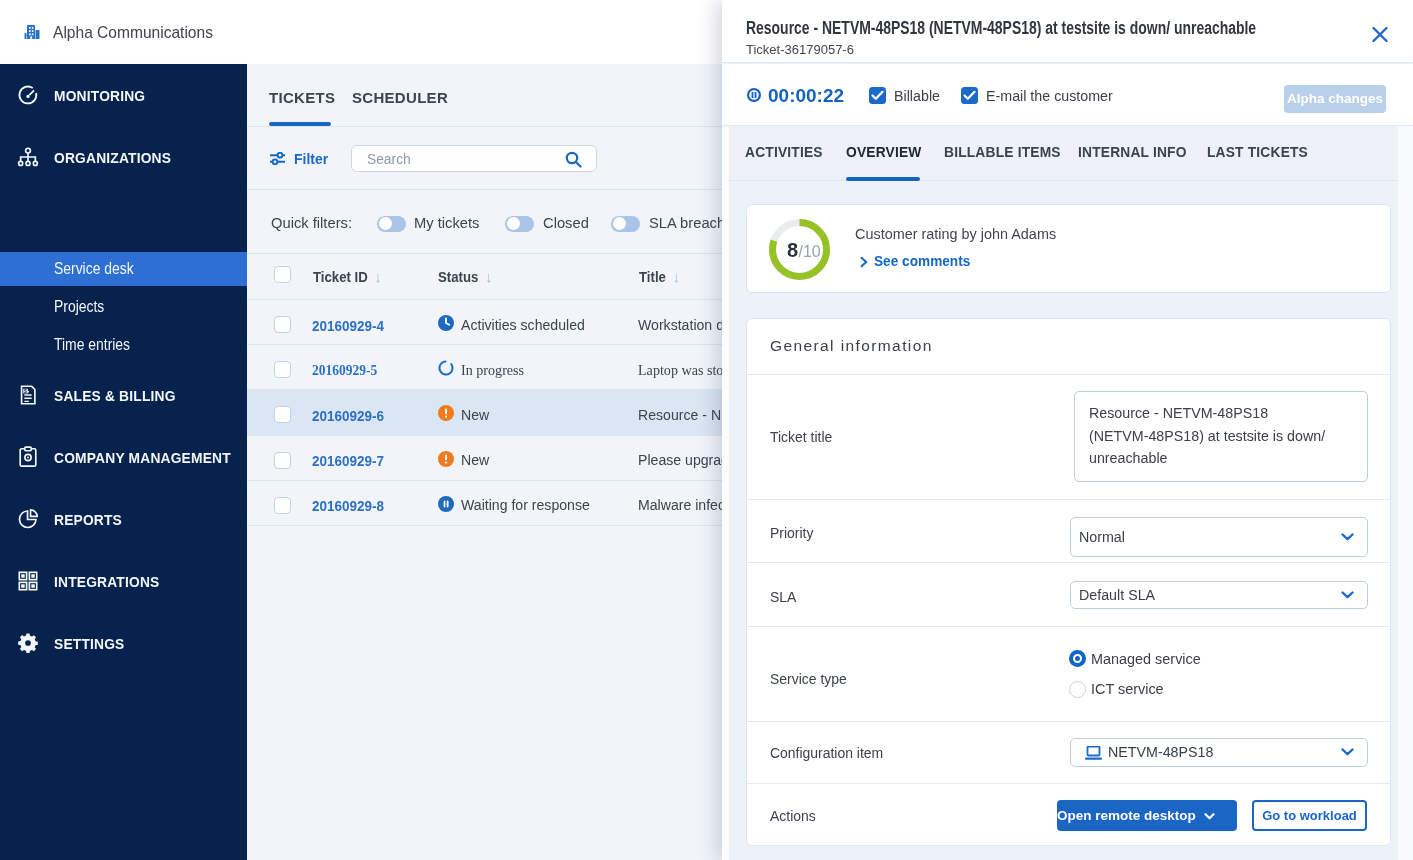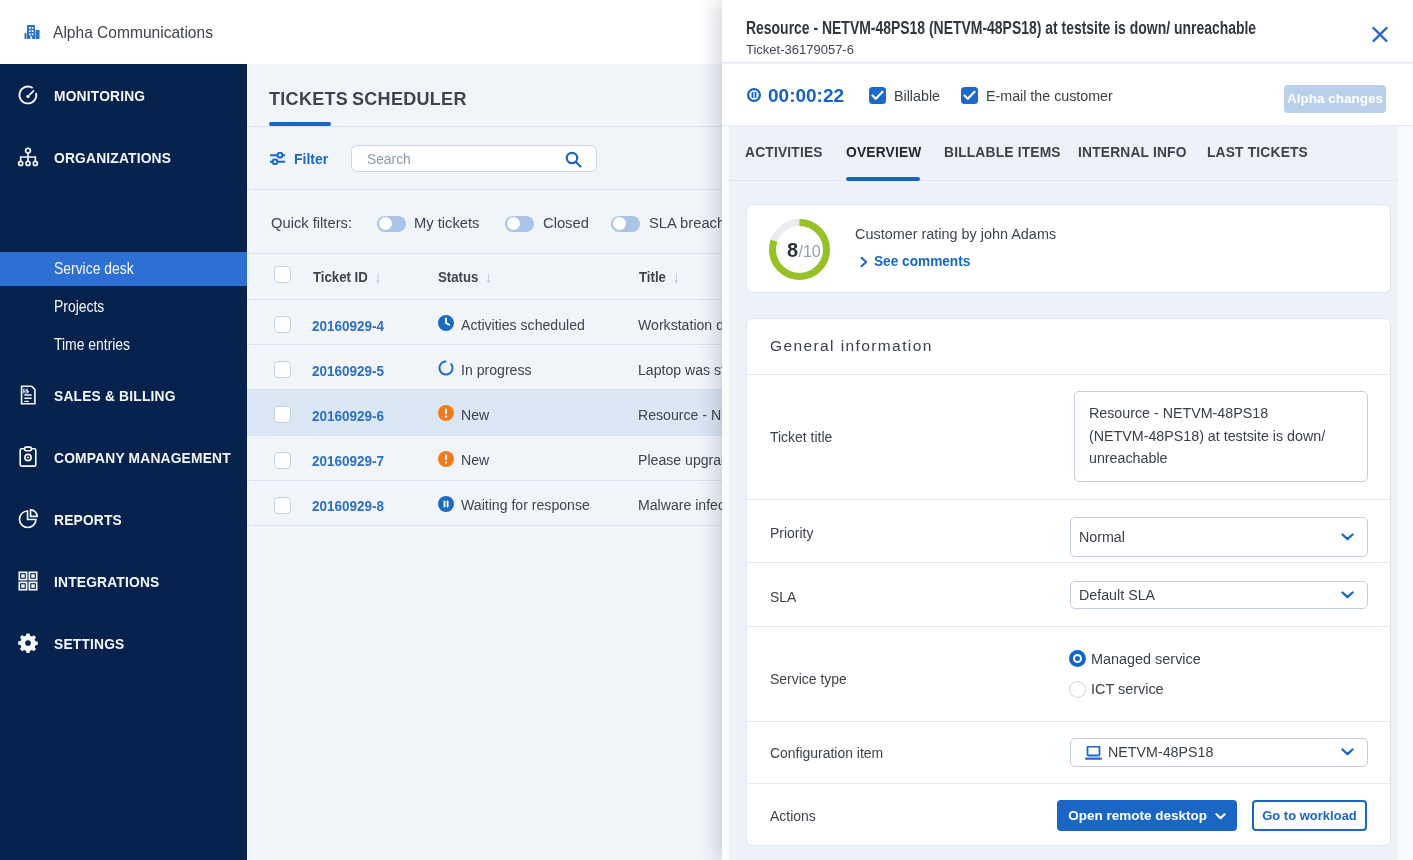--- a/index.html
+++ b/index.html
@@ -17,21 +17,21 @@
   .mitem .ic { position:absolute; left:17px; top:50%; margin-top:-11px; width:22px; height:22px; }
   .mitem .lb { position:absolute; left:54px; top:50%; transform:translateY(-50%) scaleX(0.92); transform-origin:left center;
                font-size:15px; font-weight:bold; letter-spacing:0.2px; color:#f3f6fa; white-space:nowrap; }
   .sub { position:absolute; left:0; width:247px; height:34px; }
   .sub .lb2 { position:absolute; left:54px; top:50%; transform:translateY(-50%) scaleX(0.87); transform-origin:left center;
               font-size:16px; color:#f3f6fa; white-space:nowrap; }
   .sub.sel { background:#2d6fd2; }
 
   
   #list { left:247px; top:64px; width:475px; height:796px; background:#f1f5fa; }
-  .tabtxt { position:absolute; top:24.5px; font-size:18px; font-weight:bold; letter-spacing:0.3px; color:#3d444c; }
+  .tabtxt { position:absolute; top:24.5px; font-size:15px; font-weight:bold; letter-spacing:0.3px; color:#3d444c; }
   #tabline { position:absolute; left:22px; top:58px; width:62px; height:4px; background:#1866c5; border-radius:2px; }
   .hdiv { position:absolute; left:0; width:475px; height:1px; background:#dbe3ed; }
 
   #filtericon { position:absolute; left:23px; top:88px; width:15px; height:13px; }
   #filtertxt { position:absolute; left:47px; top:85.5px; font-size:15.5px; font-weight:bold; color:#1b67c9; transform:scaleX(0.9); transform-origin:left top; }
   #searchbox { position:absolute; left:104px; top:80.5px; width:246px; height:27px; background:#fff;
                border:1px solid #ccd6e2; border-radius:6px; }
   #searchbox span { position:absolute; left:15px; top:4px; font-size:15.5px; color:#8d99a7; transform:scaleX(0.89); transform-origin:left top; }
   #searchbox svg { position:absolute; right:14px; top:5px; }
 
@@ -89,21 +89,21 @@
         font-size:15.5px; color:#3a4149; line-height:22.5px; padding:10px 0 0 14px; }
   #tta .in { transform:scaleX(0.92); transform-origin:left top; white-space:nowrap; }
   .radio { position:absolute; width:17px; height:17px; border-radius:50%; box-sizing:border-box; }
   .radio.on { background:#1065c8; }
   .radio.on::after { content:""; position:absolute; left:50%; top:50%; width:9px; height:9px; margin:-4.5px 0 0 -4.5px;
                      border:2px solid #fff; border-radius:50%; background:#1065c8; box-sizing:border-box; }
   .radio.off { border:1.5px solid #c9d3e0; background:#fff; }
   .radlb { position:absolute; font-size:15.5px; color:#3a4149; transform:scaleX(0.93); transform-origin:left top; }
 
   #btn1 { position:absolute; left:310px; top:481px; width:180px; height:31px; background:#1b66c5; border-radius:4px;
-          color:#fff; font-size:13.5px; font-weight:bold; text-align:center; line-height:31px; }
+          color:#fff; font-size:13.5px; font-weight:bold; text-align:left; line-height:31px; }
   #btn2 { position:absolute; left:505px; top:481px; width:115px; height:31px; background:#fff; border:2px solid #1b66c5;
           border-radius:4px; color:#1b66c5; font-size:13px; font-weight:bold; text-align:center; line-height:27px; }
   #rsb { position:absolute; right:0; top:126px; width:15px; height:734px; background:#f7f9fc; }
   #lsb { position:absolute; left:0; top:126px; width:7px; height:734px; background:#fafcfe; }
 </style>
 </head>
 <body>
 
 <div id="topstrip" class="abs"></div>
 <svg id="logo" class="abs" viewBox="0 0 16 16">
@@ -238,21 +238,21 @@
   <div class="row" style="top:236px;">
     <div class="cb" style="left:27px; top:16px;"></div>
     <div class="tid">20160929-4</div>
     <svg class="sic" viewBox="0 0 16 16">
         <circle cx="8" cy="8" r="8" fill="#1e6ac1"></circle>
         <path d="M8 3.5 V8 L11.2 9.8" stroke="#fff" stroke-width="1.8" fill="none" stroke-linecap="round"></path>
       </svg>
     <div class="stx">Activities scheduled</div>
     <div class="ttl">Workstation down</div>
   </div>
-  <div class="row" style="top:281.2px;">
+  <div class="row" style="top:281.2px;font-family:Liberation Serif, serif;">
     <div class="cb" style="left:27px; top:16px;"></div>
     <div class="tid">20160929-5</div>
     <svg class="sic" viewBox="0 0 16 16">
         <circle cx="8" cy="8" r="6.6" stroke="#1e6ac1" stroke-width="2" fill="none" stroke-dasharray="34.7 6.8" transform="rotate(-37 8 8)" stroke-linecap="round"></circle>
       </svg>
     <div class="stx">In progress</div>
     <div class="ttl">Laptop was stolen</div>
   </div>
   <div class="row sel" style="top:326.4px;">
     <div class="cb" style="left:27px; top:16px;"></div>

